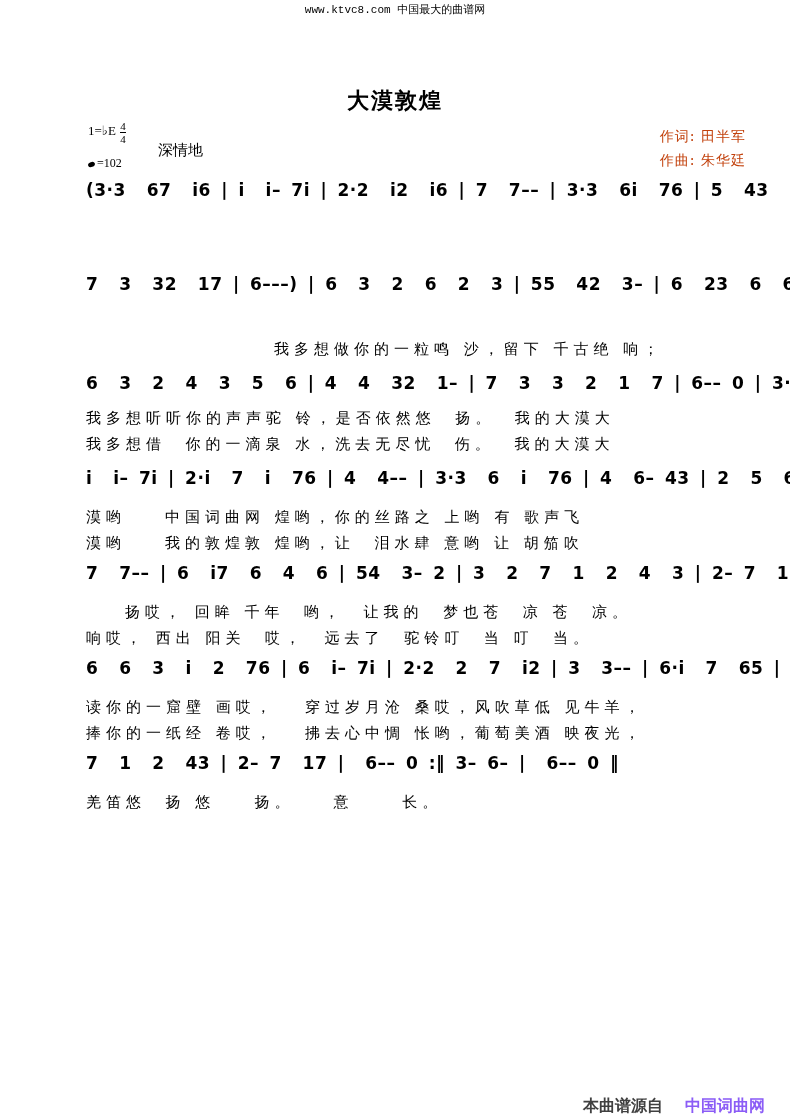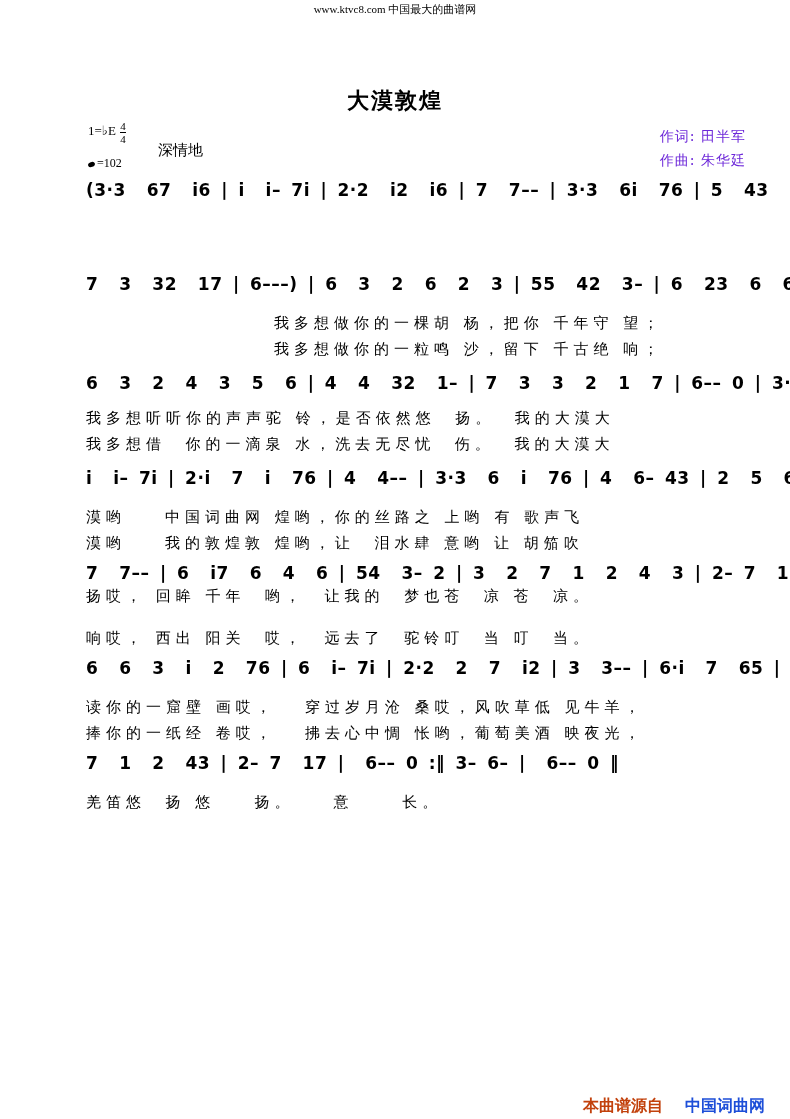--- a/index.html
+++ b/index.html
@@ -1,33 +1,33 @@
 <!DOCTYPE html>
 <html><head>
 <meta charset="utf-8">
 <style>
   html,body{margin:0;padding:0;background:#fff;}
   body{width:790px;height:1119px;position:relative;overflow:hidden;font-family:"DejaVu Sans","Liberation Sans",sans-serif;color:#000;}
   .abs{position:absolute;}
-  .site-header{left:0;top:2px;width:790px;text-align:center;font-size:11px;font-family:Liberation Serif, serif;}
+  .site-header{left:0;top:2px;width:790px;text-align:center;font-size:11px;font-family:Liberation Mono, monospace;}
   .title{left:0;top:86px;width:790px;text-align:center;font-size:22px;font-weight:bold;letter-spacing:2px;font-family:"DejaVu Serif",serif;}
   .key{left:88px;top:120px;font-size:13px;font-family:"Liberation Serif",serif;}
   .key .frac{display:inline-block;vertical-align:middle;text-align:center;line-height:12px;font-size:11px;margin-left:1px;}
   .key .frac span{display:block;}
   .key .frac .num{border-bottom:1px solid #000;}
   .tempo{left:88px;top:156px;font-size:12px;font-family:"Liberation Serif",serif;}
   .tempo .dot{display:inline-block;width:7px;height:5px;background:#000;border-radius:50%;transform:rotate(-20deg);margin-right:2px;}
   .mood{left:158px;top:141px;font-size:15px;font-family:"DejaVu Serif",serif;}
-  .credit{right:44px;font-size:14px;font-family:"DejaVu Serif",serif;color:#6d28d9;letter-spacing:1px;}
+  .credit{right:44px;font-size:14px;font-family:"DejaVu Serif",serif;color:#c2410c;letter-spacing:1px;}
   .system{left:86px;width:660px;height:26px;}
   .notes{position:absolute;left:0;top:0;white-space:pre;font-family:"DejaVu Sans",sans-serif;font-weight:bold;font-size:17px;letter-spacing:0.5px;word-spacing:4px;}
   .lyric{position:absolute;left:0;white-space:pre;font-family:"DejaVu Serif",serif;font-size:15px;letter-spacing:5px;}
   .footer{left:583px;top:1096px;font-size:16px;font-weight:bold;}
-  .footer .src{color:#c2410c;font-family:Liberation Mono, monospace;}
-  .footer .brand{color:#1d4ed8;margin-left:22px;margin-top:8px;}
+  .footer .src{color:#404040;font-family:Liberation Mono, monospace;}
+  .footer .brand{color:#8b5cf6;margin-left:22px;margin-top:8px;}
 </style>
 </head>
 <body>
 
 <div class="abs site-header">www.ktvc8.com 中国最大的曲谱网</div>
 
 <div class="abs title">大漠敦煌</div>
 
 <div class="abs key">
   <span>1=</span><span>♭</span><span>E</span>
@@ -45,39 +45,38 @@
 
 <div class="abs credit" style="top:128px;">作词: 田半军</div>
 <div class="abs credit" style="top:152px;">作曲: 朱华廷</div>
 
 <div class="abs system" style="top:180px;">
   <div class="notes">(3·3  67  i6 | i  i– 7i | 2·2  i2  i6 | 7  7–– | 3·3  6i  76 | 5  43  2– |</div>
 </div>
 
 <div class="abs system" style="top:274px;">
   <div class="notes">7  3  32  17 | 6–––) | 6  3  2  6  2  3 | 55  42  3– | 6  23  6  6  42 | 3––0 |</div>
-  <div class="lyric" style="top:40px;left:188px;">我多想做你的一棵胡 杨，把你 千年守 望；</div>
   <div class="lyric" style="top:66px;left:188px;">我多想做你的一粒鸣 沙，留下 千古绝 响；</div>
 </div>
 
 <div class="abs system" style="top:373px;">
   <div class="notes">6  3  2  4  3  5  6 | 4  4  32  1– | 7  3  3  2  1  7 | 6–– 0 | 3·3  6  7  i  6 |</div>
   <div class="lyric" style="top:36px;">我多想听听你的声声驼 铃，是否依然悠  扬。  我的大漠大</div>
   <div class="lyric" style="top:62px;">我多想借  你的一滴泉 水，洗去无尽忧  伤。  我的大漠大</div>
 </div>
 
 <div class="abs system" style="top:468px;">
   <div class="notes">i  i– 7i | 2·i  7  i  76 | 4  4–– | 3·3  6  i  76 | 4  6– 43 | 2  5  6i  76 |</div>
   <div class="lyric" style="top:40px;">漠哟    中国词曲网 煌哟，你的丝路之 上哟 有 歌声飞</div>
   <div class="lyric" style="top:66px;">漠哟    我的敦煌敦 煌哟，让  泪水肆 意哟 让 胡笳吹</div>
 </div>
 
 <div class="abs system" style="top:563px;">
   <div class="notes">7  7–– | 6  i7  6  4  6 | 54  3– 2 | 3  2  7  1  2  4  3 | 2– 7  17 | 6–– 0 |</div>
-  <div class="lyric" style="top:24px;">扬哎， 回眸 千年  哟，  让我的  梦也苍  凉 苍  凉。</div>
+  <div class="lyric" style="top:40px;margin-left:39px;">扬哎， 回眸 千年  哟，  让我的  梦也苍  凉 苍  凉。</div>
   <div class="lyric" style="top:66px;">响哎， 西出 阳关  哎，  远去了  驼铃叮  当 叮  当。</div>
 </div>
 
 <div class="abs system" style="top:658px;">
   <div class="notes">6  6  3  i  2  76 | 6  i– 7i | 2·2  2  7  i2 | 3  3–– | 6·i  7  65 | 4  324– |</div>
   <div class="lyric" style="top:66px;">捧你的一纸经 卷哎，   拂去心中惆 怅哟，葡萄美酒 映夜光，</div>
   <div class="lyric" style="top:40px;">读你的一窟壁 画哎，   穿过岁月沧 桑哎，风吹草低 见牛羊，</div>
 </div>
 
 <div class="abs system" style="top:753px;">

